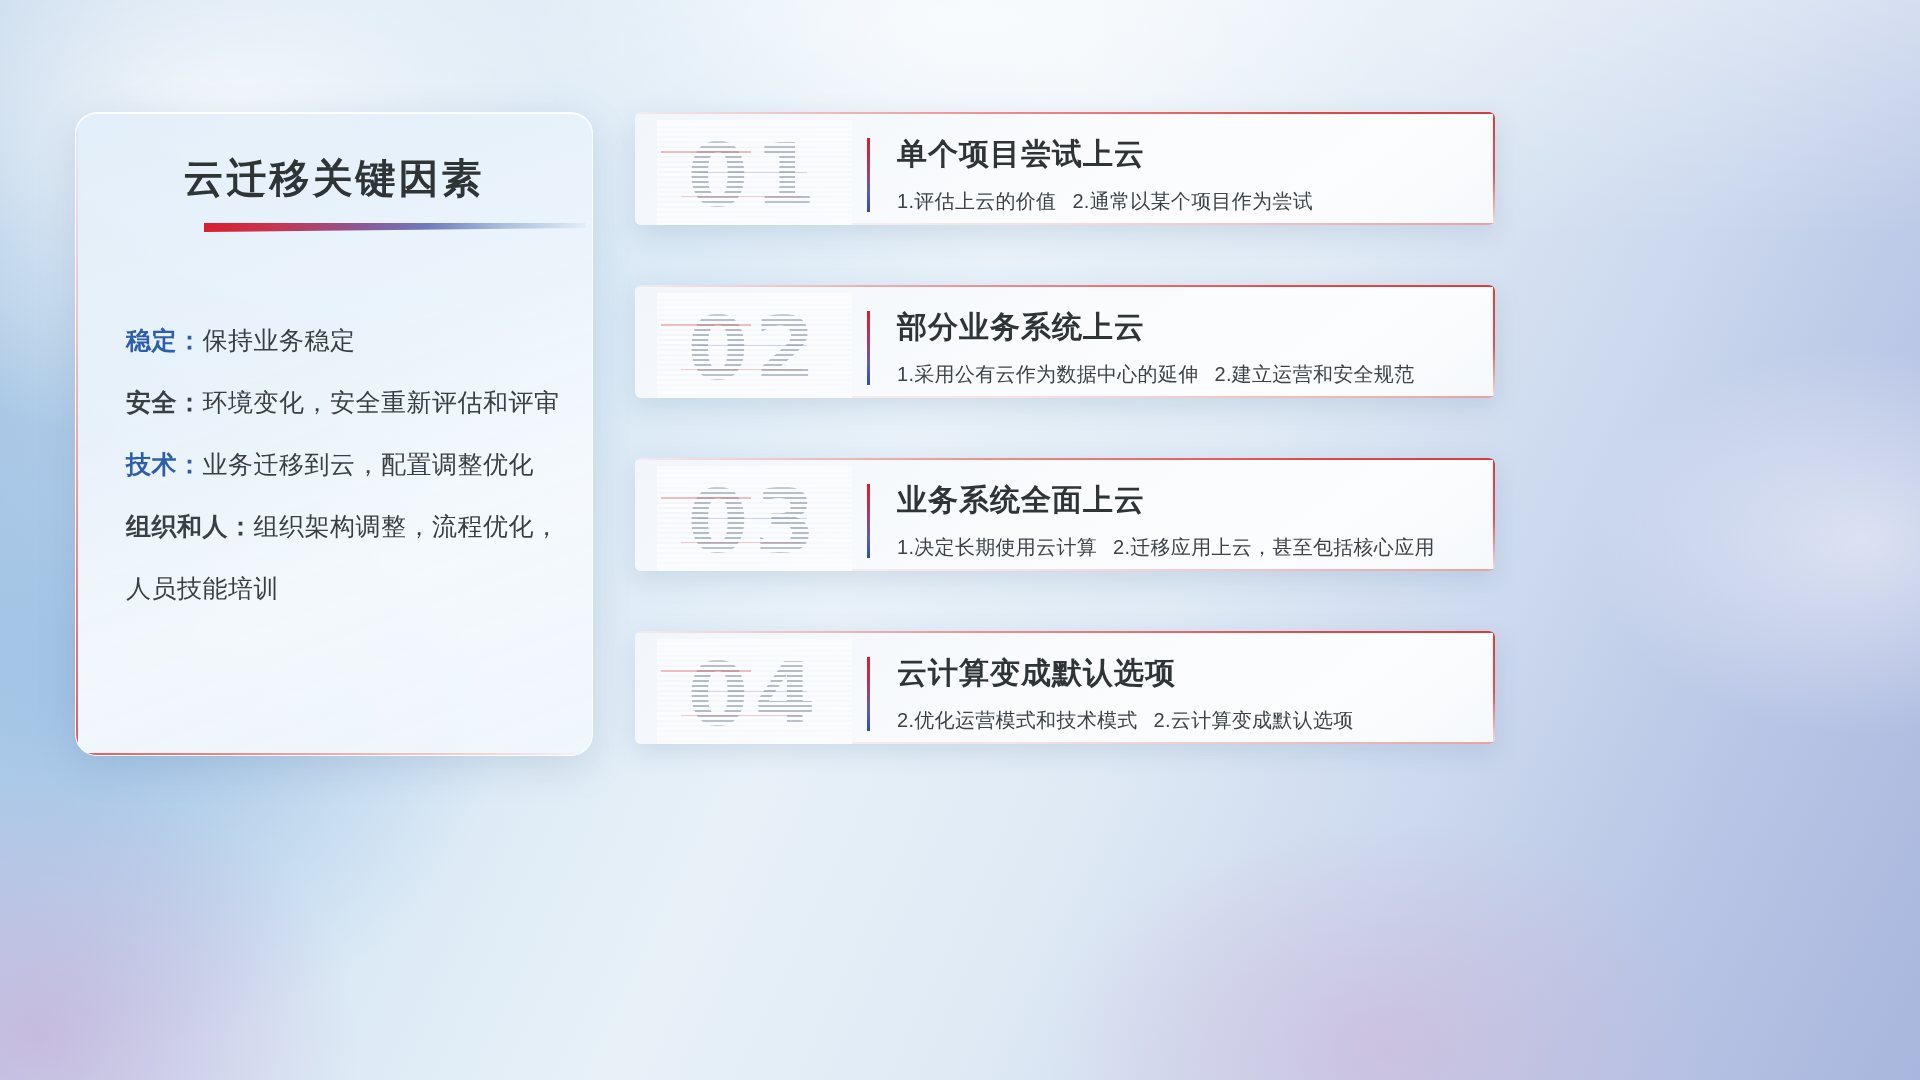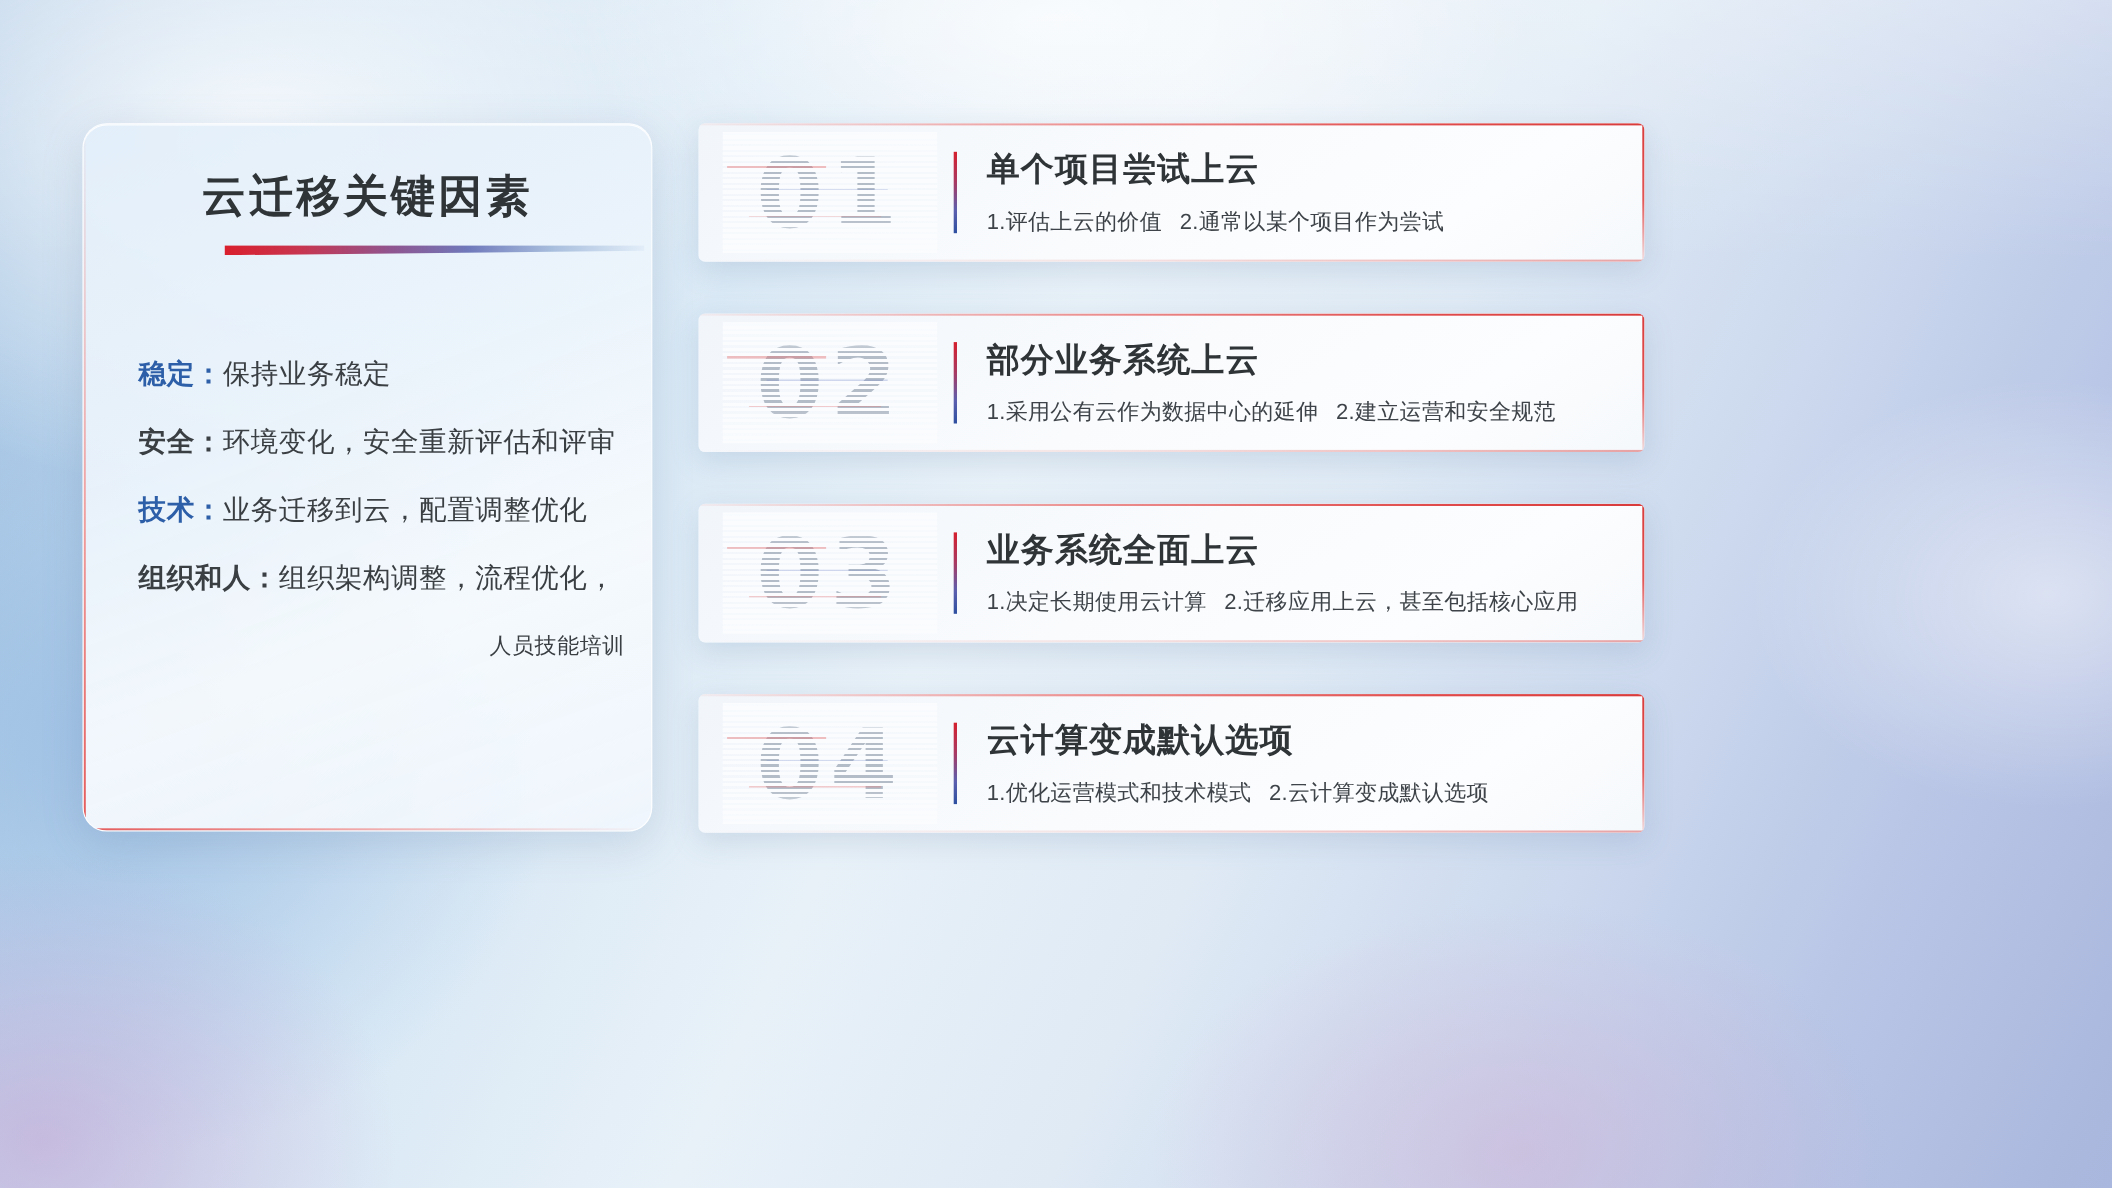--- a/index.html
+++ b/index.html
@@ -49,25 +49,25 @@
     position:absolute;left:128px;top:110px;width:382px;height:9px;
     background:linear-gradient(90deg,#d91f2d 0%, #c8354f 18%, #8f5590 40%, #6f79bb 58%, #a8bedd 78%, rgba(200,220,240,.25) 100%);
     clip-path:polygon(0 0,100% 0,100% 55%,0 100%);
   }
   #factor-list{position:absolute;left:50px;top:196px;right:24px;}
   .factor-row{
     font-size:25px;line-height:62px;color:#3a3f43;letter-spacing:.5px;white-space:nowrap;
   }
   .factor-row .k{color:#2d5fa8;font-weight:bold;}
   .factor-row .k.plain{color:#3a3f43;}
-  .factor-cont{font-size:20px;line-height:62px;color:#3a3f43;letter-spacing:.5px;text-align:right;}
+  .factor-cont{font-size:25px;line-height:62px;color:#3a3f43;letter-spacing:.5px;}
 
   
   .step-card{
-    position:absolute;left:635px;width:860px;height:126px;border-radius:6px;
+    position:absolute;left:635px;width:860px;height:113px;border-radius:6px;
     background:linear-gradient(145deg,
         rgba(242,246,251,.97) 0%,
         rgba(249,251,253,.99) 45%,
         rgba(252,253,254,1) 78%,
         rgba(246,249,252,.98) 100%);
     box-shadow:0 8px 26px rgba(90,120,160,.18);
     overflow:hidden;
   }
   .step-card .edge-top{
     position:absolute;left:0;right:0;top:0;height:2px;
@@ -229,15 +229,15 @@
     <div class="digits">04</div>
     <div class="tintl"></div>
     <div class="tintb"></div>
     <div class="tintl2"></div>
     <div class="stripes"></div>
     <div class="fade"></div>
   </div>
   <div class="divider-bar"></div>
   <div class="step-title">云计算变成默认选项</div>
   <div class="step-desc">
-    <span>1.优化运营模式和技术模式</span><span class="gap"></span><span>2.云计算变成默认选项</span>
+    <span>2.优化运营模式和技术模式</span><span class="gap"></span><span>2.云计算变成默认选项</span>
   </div>
 </div>
 
 </body></html>

